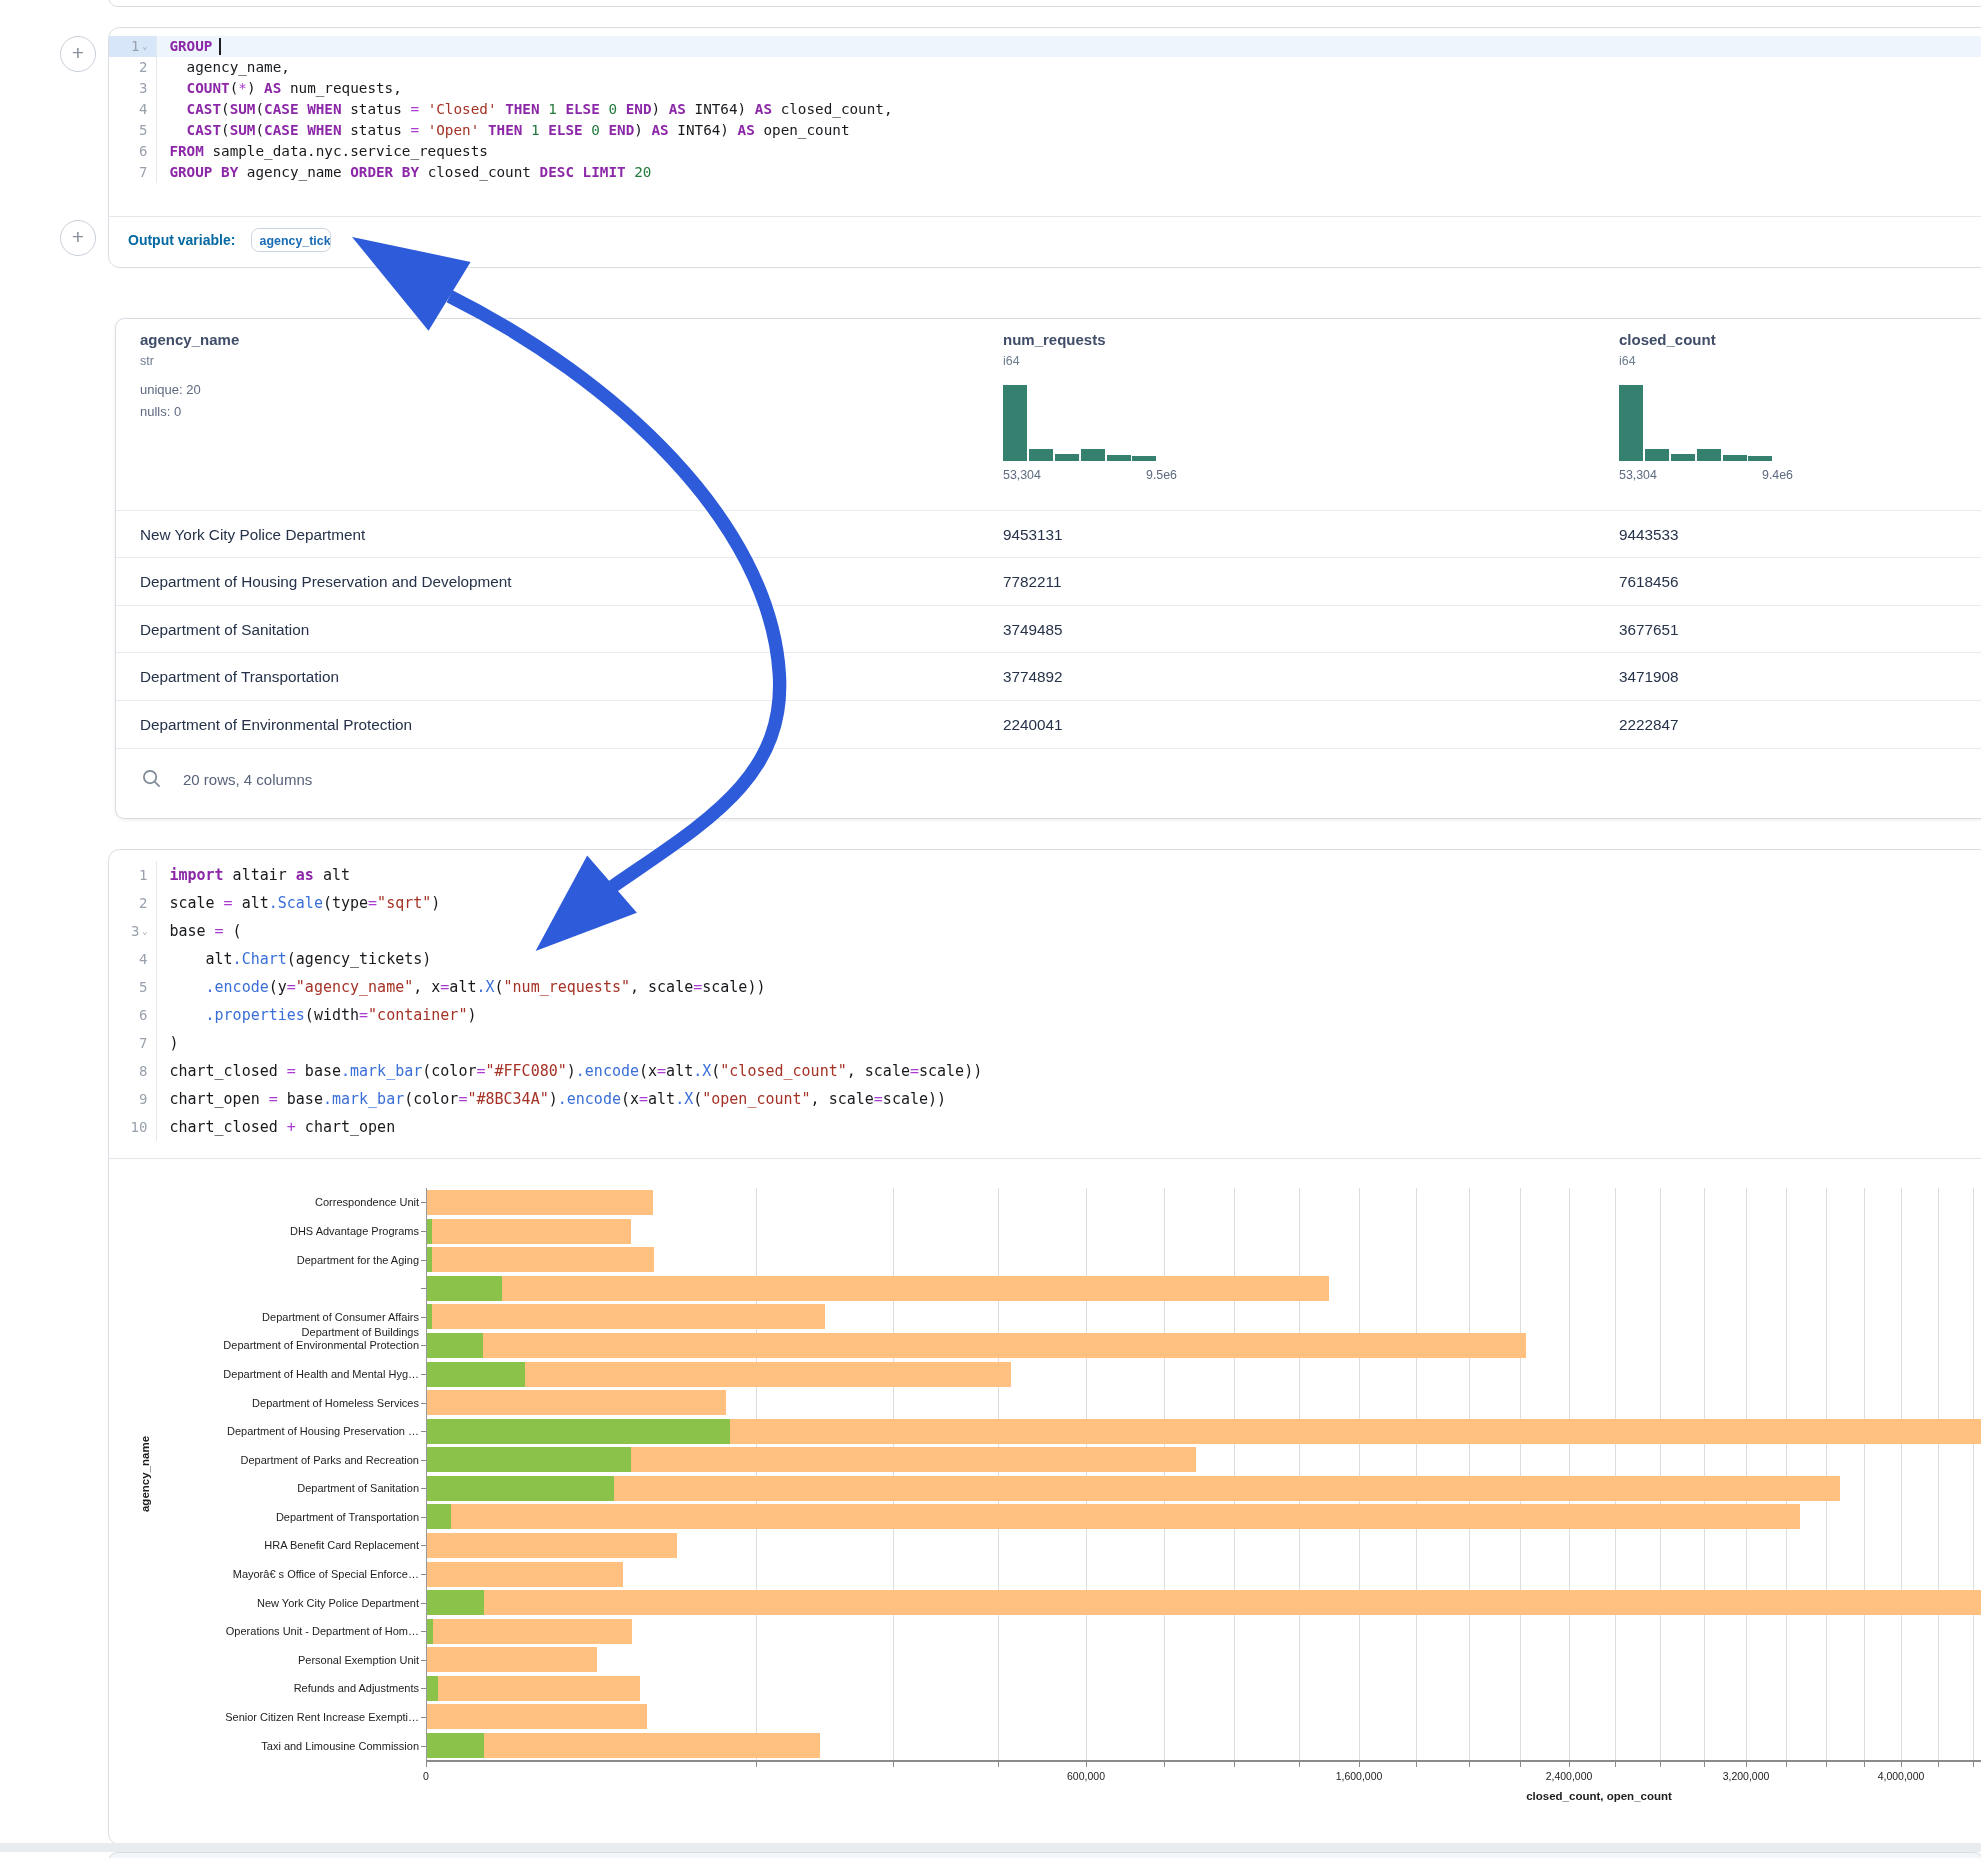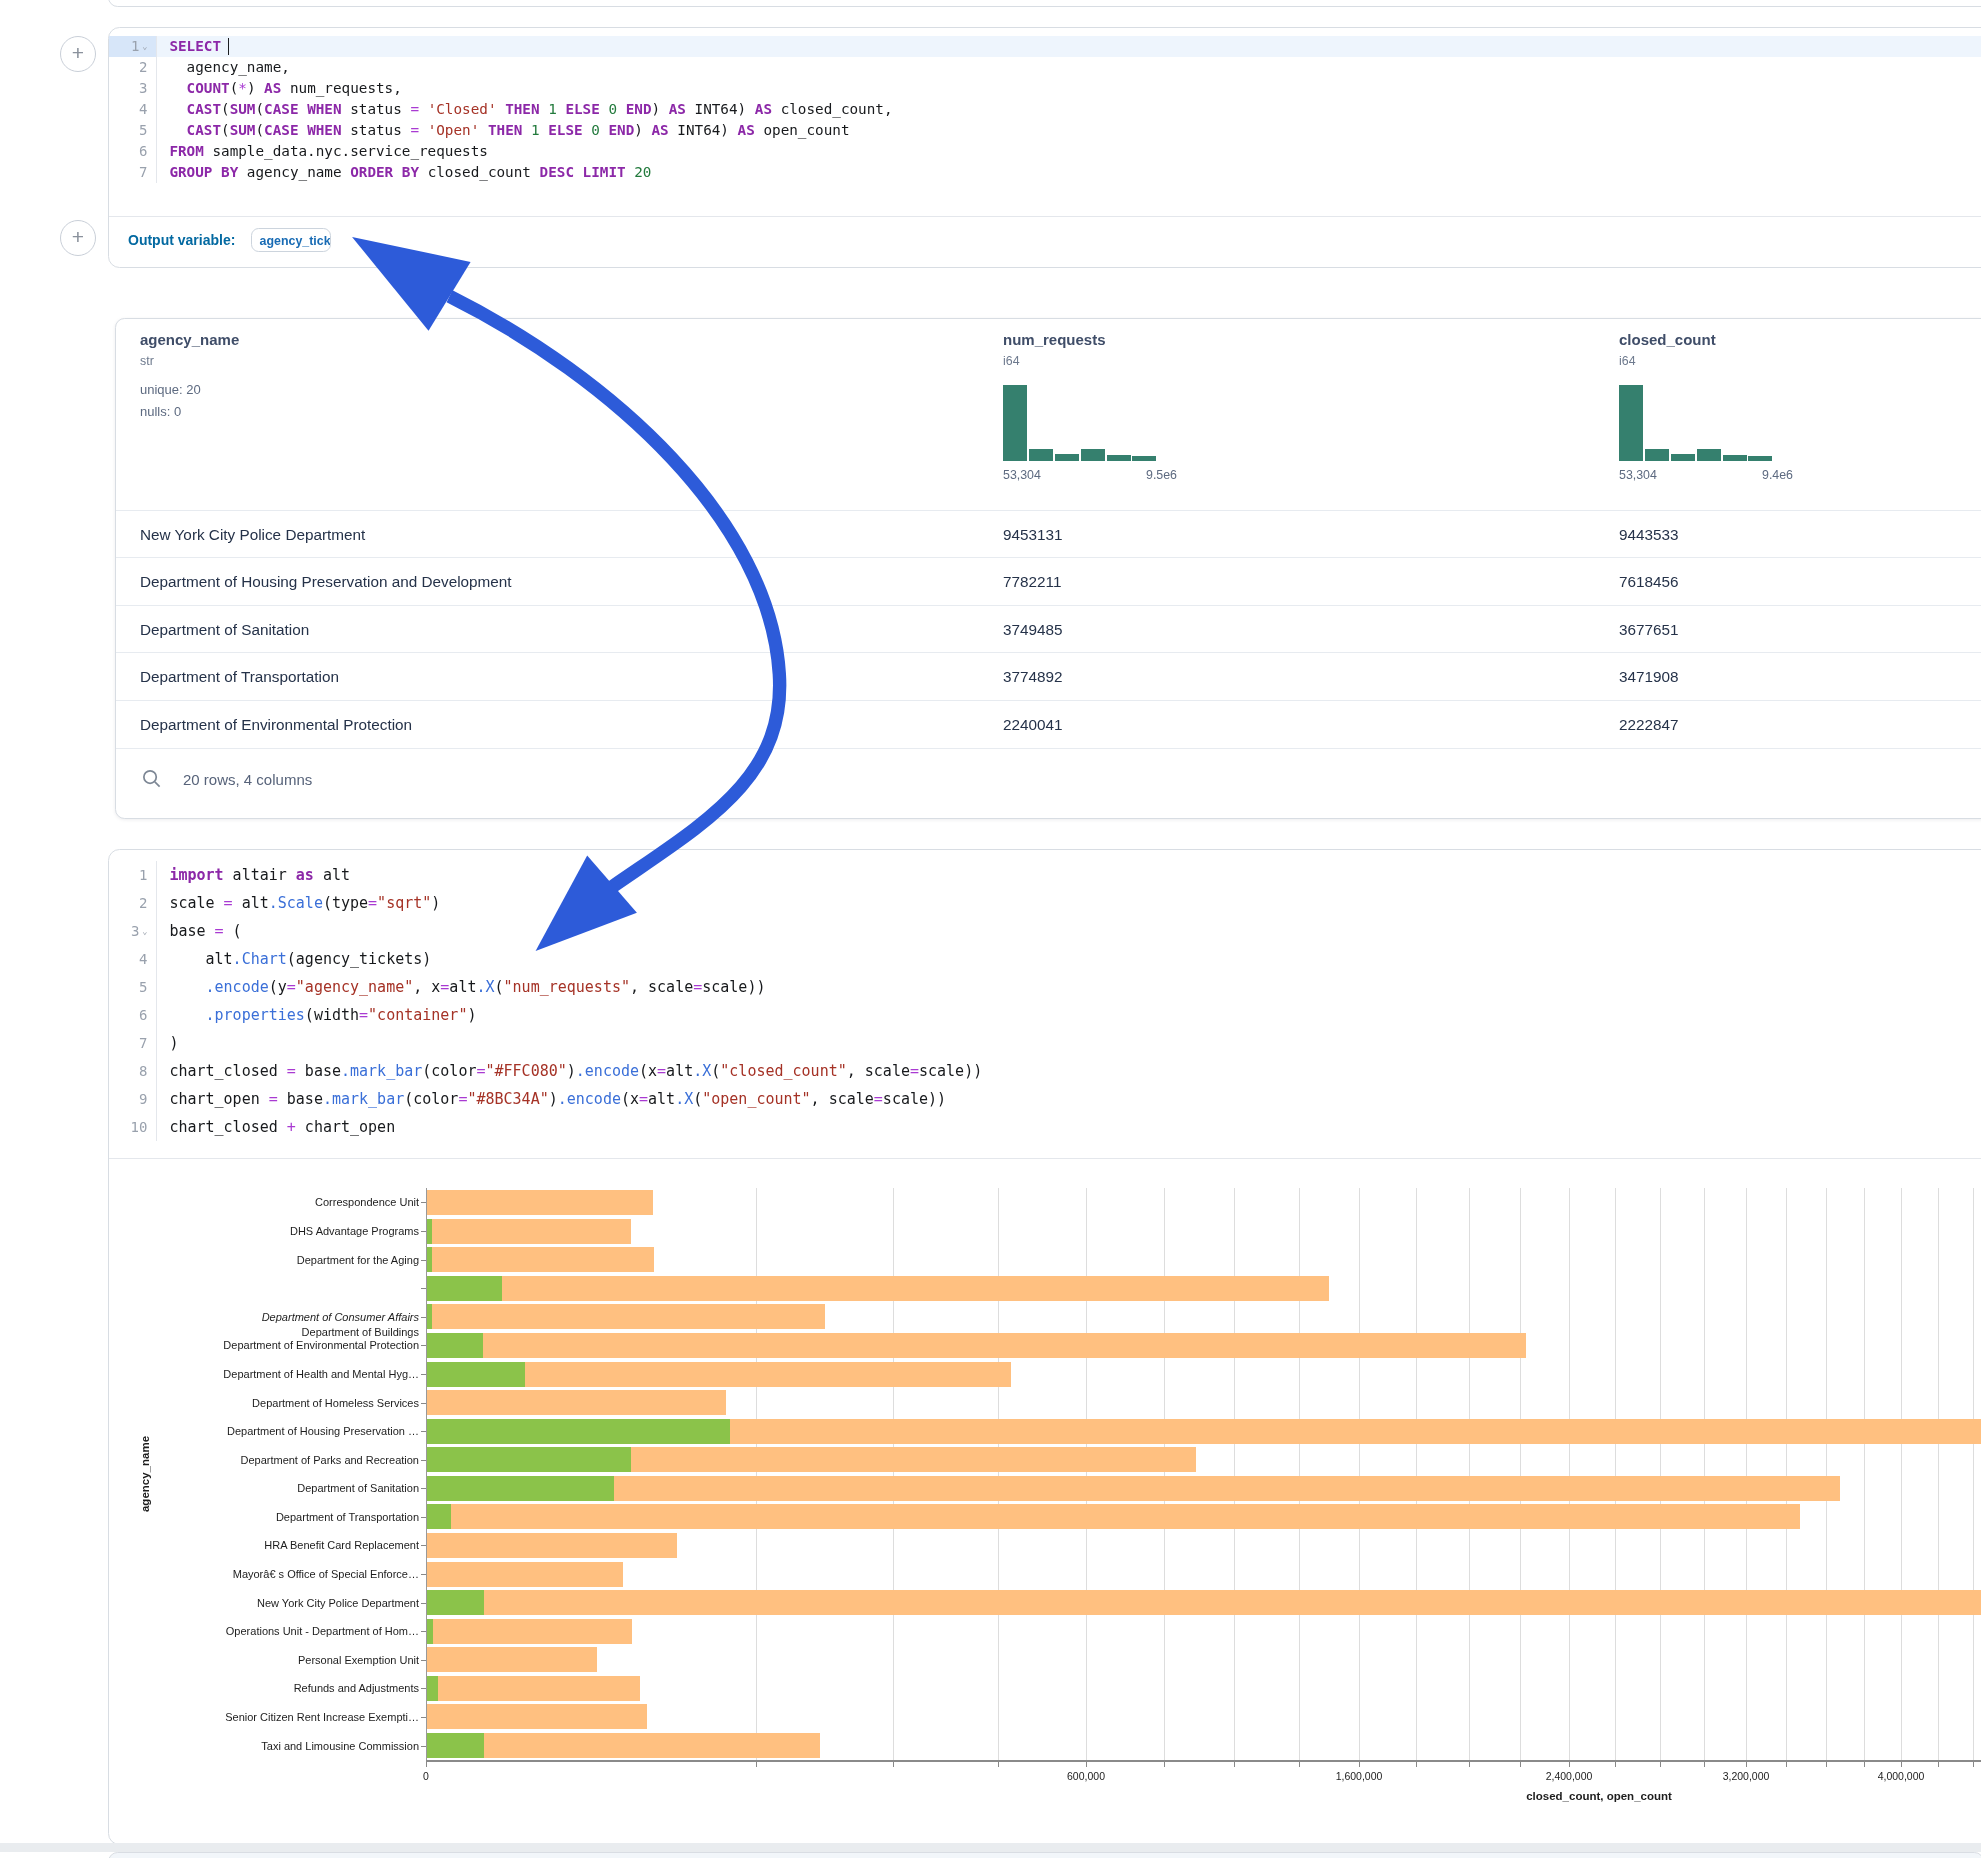--- a/index.html
+++ b/index.html
@@ -76,21 +76,21 @@
 
 <div class="card" style="left:108px;top:-15.3px;width:1890px;height:20px;border-radius:0 0 9.6px 9.6px;"></div>
 
 <div class="plus-btn" style="left:60px;top:36px;">+</div>
 <div class="plus-btn" style="left:60px;top:220px;">+</div>
 
 <div class="card" style="left:108px;top:27px;width:1890px;height:239px;">
   <div class="code-area sql-code" id="sql-code" style="top:7.6px;">
       <div class="code-line active">
         <div class="gutter">1<span class="fold">⌄</span></div>
-        <div class="codetxt"><span class="tk-kw">SELECT</span><span class="cursor"></span></div>
+        <div class="codetxt"><span class="tk-kw">GROUP</span><span class="cursor"></span></div>
       </div>
       <div class="code-line">
         <div class="gutter">2</div>
         <div class="codetxt"><span class="tk-pl">  agency_name,</span></div>
       </div>
       <div class="code-line">
         <div class="gutter">3</div>
         <div class="codetxt"><span class="tk-pl">  </span><span class="tk-kw">COUNT</span><span class="tk-pl">(</span><span class="tk-op">*</span><span class="tk-pl">) </span><span class="tk-kw">AS</span><span class="tk-pl"> num_requests,</span></div>
       </div>
       <div class="code-line">
@@ -263,21 +263,21 @@
     <div class="bar" style="left: 426px; top: 1247px; width: 228px; height: 25px; background: rgb(255, 192, 128);"></div>
     <div class="bar" style="left: 426px; top: 1247px; width: 5.7px; height: 25px; background: rgb(139, 195, 74);"></div>
     <div class="ylab" style="right: 1563px; top: 1260px;">Department for the Aging</div>
     <div class="ytick" style="left: 421px; top: 1260px;"></div>
     <div class="bar" style="left: 426px; top: 1276px; width: 903px; height: 25px; background: rgb(255, 192, 128);"></div>
     <div class="bar" style="left: 426px; top: 1276px; width: 76px; height: 25px; background: rgb(139, 195, 74);"></div>
     <div class="ylab" style="right: 1563px; top: 1332px;">Department of Buildings</div>
     <div class="ytick" style="left: 421px; top: 1288px;"></div>
     <div class="bar" style="left: 426px; top: 1304px; width: 399px; height: 25px; background: rgb(255, 192, 128);"></div>
     <div class="bar" style="left: 426px; top: 1304px; width: 5.7px; height: 25px; background: rgb(139, 195, 74);"></div>
-    <div class="ylab" style="right: 1563px; top: 1317px; font-style: italic;">Department of Consumer Affairs</div>
+    <div class="ylab" style="right: 1563px; top: 1317px;">Department of Consumer Affairs</div>
     <div class="ytick" style="left: 421px; top: 1317px;"></div>
     <div class="bar" style="left: 426px; top: 1333px; width: 1100px; height: 25px; background: rgb(255, 192, 128);"></div>
     <div class="bar" style="left: 426px; top: 1333px; width: 57px; height: 25px; background: rgb(139, 195, 74);"></div>
     <div class="ylab" style="right: 1563px; top: 1345px;">Department of Environmental Protection</div>
     <div class="ytick" style="left: 421px; top: 1345px;"></div>
     <div class="bar" style="left: 426px; top: 1362px; width: 585px; height: 25px; background: rgb(255, 192, 128);"></div>
     <div class="bar" style="left: 426px; top: 1362px; width: 99px; height: 25px; background: rgb(139, 195, 74);"></div>
     <div class="ylab" style="right: 1563px; top: 1374px;">Department of Health and Mental Hyg…</div>
     <div class="ytick" style="left: 421px; top: 1374px;"></div>
     <div class="bar" style="left: 426px; top: 1390px; width: 300px; height: 25px; background: rgb(255, 192, 128);"></div>

